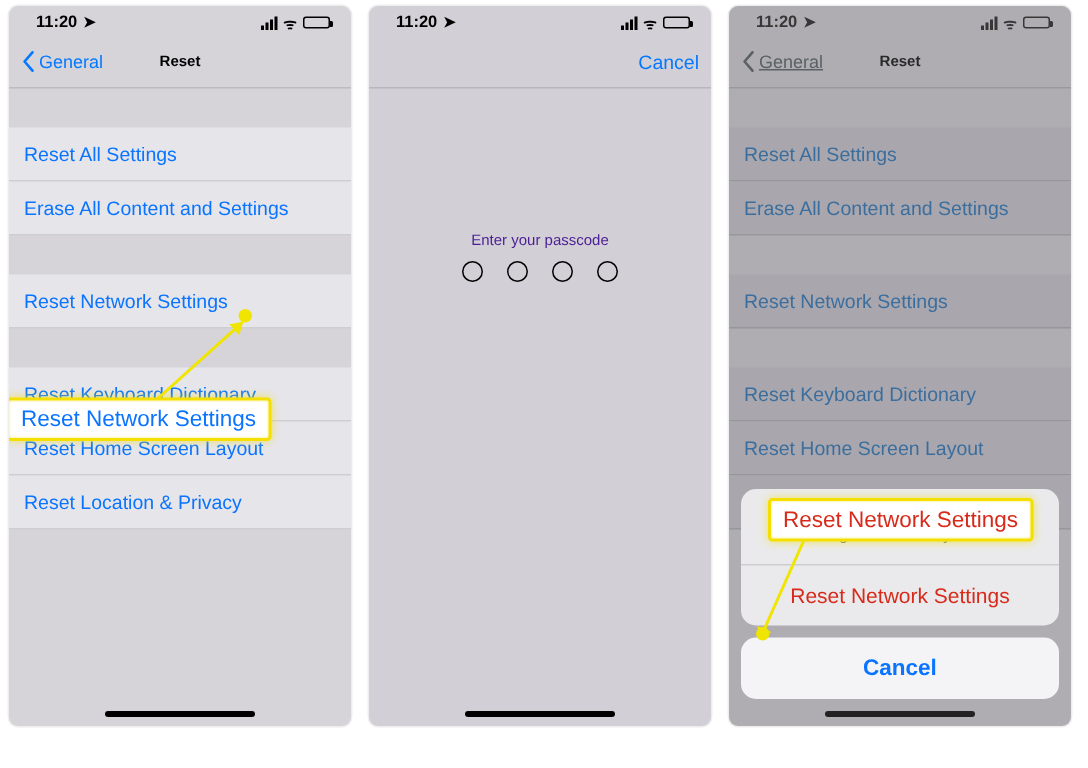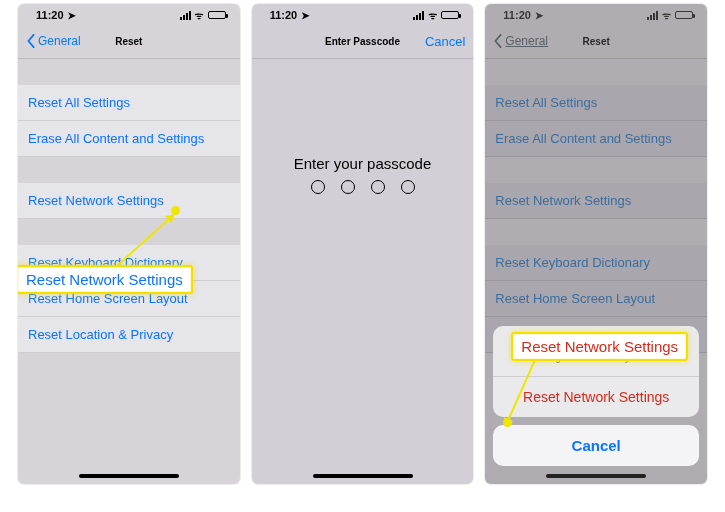--- a/index.html
+++ b/index.html
@@ -6,21 +6,21 @@
   body {
     background: #fff;
     font-family: -apple-system, "Helvetica Neue", Arial, sans-serif;
     width: 725px;
     height: 512px;
     overflow: hidden;
   }
   .canvas {
     display: flex;
     gap: 12px;
-    padding: 4px 18px;
+    padding: 4px 6px;
     width: 725px;
     height: 512px;
     align-items: flex-start;
   }
   .phone {
     width: 228px;
     height: 480px;
     background: #d6d4d9;
     border-radius: 6px;
     position: relative;
@@ -93,22 +93,22 @@
     background:#cfccd4;
     color:#4a87c0;
   }
   
   .passcode-screen { background:#d2d0d6; }
   .passcode-body {
     text-align:center;
     padding-top: 96px;
   }
   .passcode-body .prompt {
-    font-size:15px;
-    color:#000000;
+    font-size:10px;
+    color:#4c1d95;
     margin-bottom:8px;
   }
   .pin-dots {
     display:flex;
     justify-content:center;
     gap:16px;
   }
   .pin-dot {
     width:14px; height:14px;
     border:1.4px solid #000;
@@ -295,21 +295,20 @@
             <span></span>
             <span></span>
             <span></span>
           </span>
         <span class="wifi">ᯤ</span>
         <span class="battery"><span class="fill"></span></span>
       </div>
     </div>
     <div class="nav-bar">
       <div style="width:40px"></div>
-      <div class="nav-title">Enter Passcode</div>
       <div class="nav-right"><span>Cancel</span></div>
     </div>
     <div class="section-divider"></div>
 
     <div class="passcode-body">
       <div class="prompt">Enter your passcode</div>
       <div class="pin-dots">
         <span class="pin-dot"></span>
         <span class="pin-dot"></span>
         <span class="pin-dot"></span>

